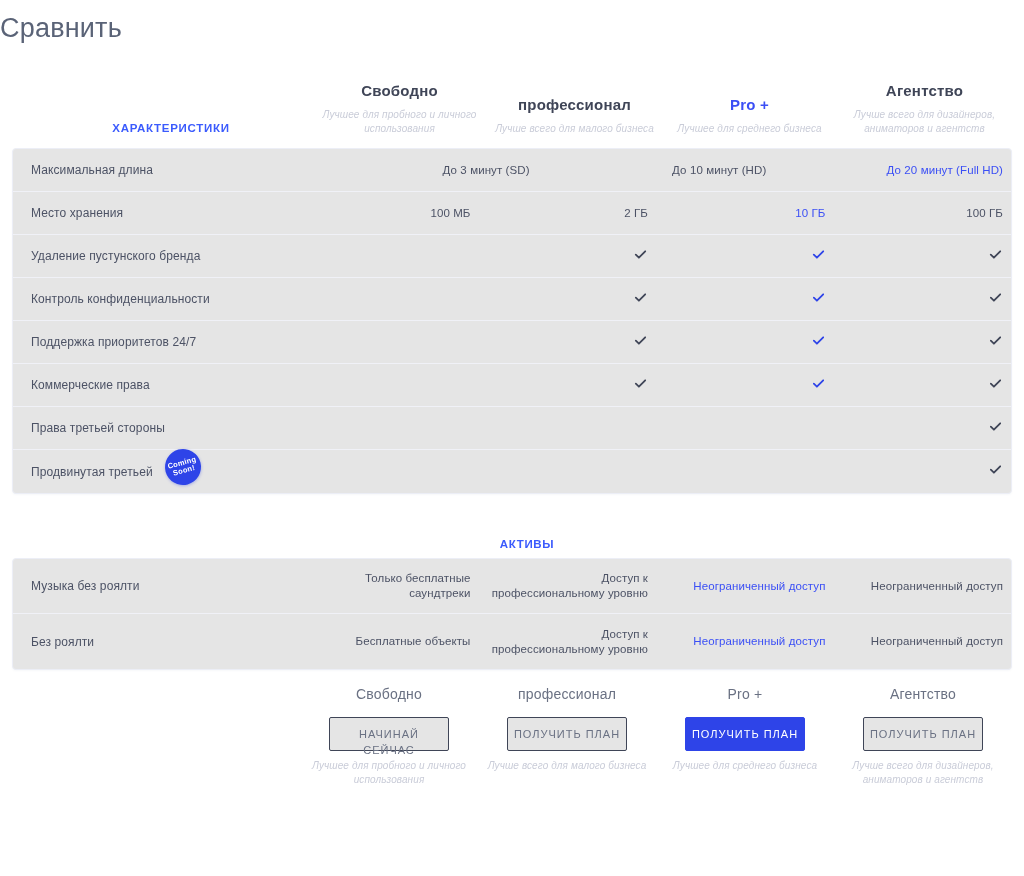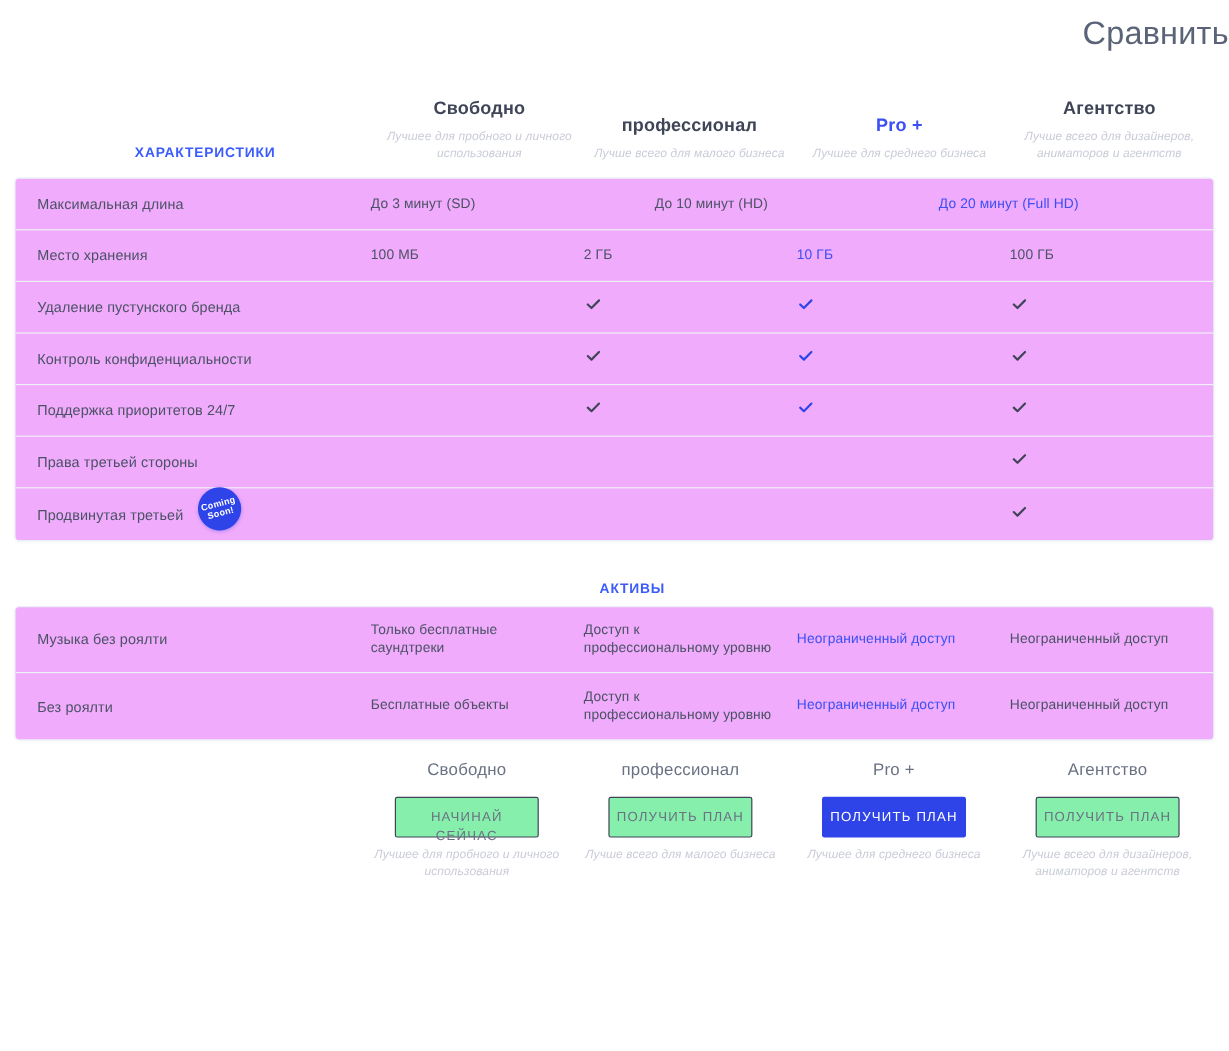--- a/index.html
+++ b/index.html
@@ -12,21 +12,21 @@
   body {
     width: 1024px;
     height: 876px;
     font-family: "Liberation Sans", "DejaVu Sans", sans-serif;
     color: #3a3f55;
     overflow: hidden;
     position: relative;
   }
 
   .page-title {
-    text-align: right;
+    text-align: left;
     font-size: 27px;
     font-weight: 400;
     color: #5a6377;
     letter-spacing: 0.2px;
     margin: 13px 0 0 0;
     padding: 0;
   }
 
   
   .plan-header {
@@ -67,21 +67,21 @@
     font-style: italic;
     color: #c9ccd8;
     letter-spacing: 0.1px;
   }
 
   
   .table-card {
     margin: 8px 12px 0 12px;
     border: 1px solid #eceef6;
     border-radius: 4px;
-    background: #f0abfc;
+    background: #e5e5e5;
     box-shadow: 0 1px 2px rgba(60,70,120,0.04);
     overflow: hidden;
   }
   .trow {
     display: flex;
     align-items: center;
     border-bottom: 1px solid #f0f1f7;
     min-height: 43px;
   }
   .trow:last-child { border-bottom: none; }
@@ -91,21 +91,21 @@
     width: 288px;
     flex: 0 0 288px;
     padding: 8px 10px 8px 18px;
     font-size: 12px;
     color: #4c5265;
     letter-spacing: 0.1px;
     position: relative;
   }
   .cell-val {
     flex: 1 1 0;
-    text-align: left;
+    text-align: right;
     padding: 6px 8px;
     font-size: 11.5px;
     line-height: 15px;
     color: #4c5265;
     letter-spacing: 0.1px;
   }
   .cell-val.accent { color: #3b4ff5; }
 
   .check {
     display: inline-block;
@@ -132,21 +132,21 @@
     text-align: center;
     font-size: 7.5px;
     font-weight: 700;
     line-height: 8.5px;
     letter-spacing: 0.2px;
     box-shadow: 0 1px 3px rgba(46,68,232,0.35);
   }
 
   
   .assets-kicker {
-    margin-top: 34px;
+    margin-top: 44px;
     padding-left: 30px;
   }
 
   
   .cta-row {
     display: flex;
     margin-top: 16px;
     padding: 0 12px;
   }
   .cta-spacer { width: 288px; flex: 0 0 288px; }
@@ -162,21 +162,21 @@
     color: #6a7183;
     letter-spacing: 0.2px;
   }
   .cta-btn {
     display: block;
     width: 120px;
     height: 34px;
     margin: 15px auto 0 auto;
     border: 1.3px solid #3f4557;
     border-radius: 2px;
-    background: #86efac;
+    background: #e5e5e5;
     color: #6a7183;
     font-family: inherit;
     font-size: 11px;
     font-weight: 400;
     letter-spacing: 1px;
     line-height: 16px;
     padding: 8px 2px;
     cursor: pointer;
     white-space: normal;
     overflow: visible;
@@ -297,20 +297,39 @@
             <path d="M3 8.2 L6.3 11.4 L13 4.6" fill="none" stroke="#2e44e8" stroke-width="1.9" stroke-linecap="round" stroke-linejoin="round"></path>
           </svg></span>
     </div>
     <div class="cell-val">
       <span class="check"><svg width="15" height="15" viewBox="0 0 16 16">
             <path d="M3 8.2 L6.3 11.4 L13 4.6" fill="none" stroke="#3f4557" stroke-width="1.9" stroke-linecap="round" stroke-linejoin="round"></path>
           </svg></span>
     </div>
   </div>
 
+  <div class="trow">
+    <div class="cell-feature">Коммерческие права</div>
+    <div class="cell-val"></div>
+    <div class="cell-val">
+      <span class="check"><svg width="15" height="15" viewBox="0 0 16 16">
+            <path d="M3 8.2 L6.3 11.4 L13 4.6" fill="none" stroke="#3f4557" stroke-width="1.9" stroke-linecap="round" stroke-linejoin="round"></path>
+          </svg></span>
+    </div>
+    <div class="cell-val">
+      <span class="check"><svg width="15" height="15" viewBox="0 0 16 16">
+            <path d="M3 8.2 L6.3 11.4 L13 4.6" fill="none" stroke="#2e44e8" stroke-width="1.9" stroke-linecap="round" stroke-linejoin="round"></path>
+          </svg></span>
+    </div>
+    <div class="cell-val">
+      <span class="check"><svg width="15" height="15" viewBox="0 0 16 16">
+            <path d="M3 8.2 L6.3 11.4 L13 4.6" fill="none" stroke="#3f4557" stroke-width="1.9" stroke-linecap="round" stroke-linejoin="round"></path>
+          </svg></span>
+    </div>
+  </div>
 
   <div class="trow">
     <div class="cell-feature">Права третьей стороны</div>
     <div class="cell-val"></div>
     <div class="cell-val"></div>
     <div class="cell-val"></div>
     <div class="cell-val">
       <span class="check"><svg width="15" height="15" viewBox="0 0 16 16">
             <path d="M3 8.2 L6.3 11.4 L13 4.6" fill="none" stroke="#3f4557" stroke-width="1.9" stroke-linecap="round" stroke-linejoin="round"></path>
           </svg></span>

